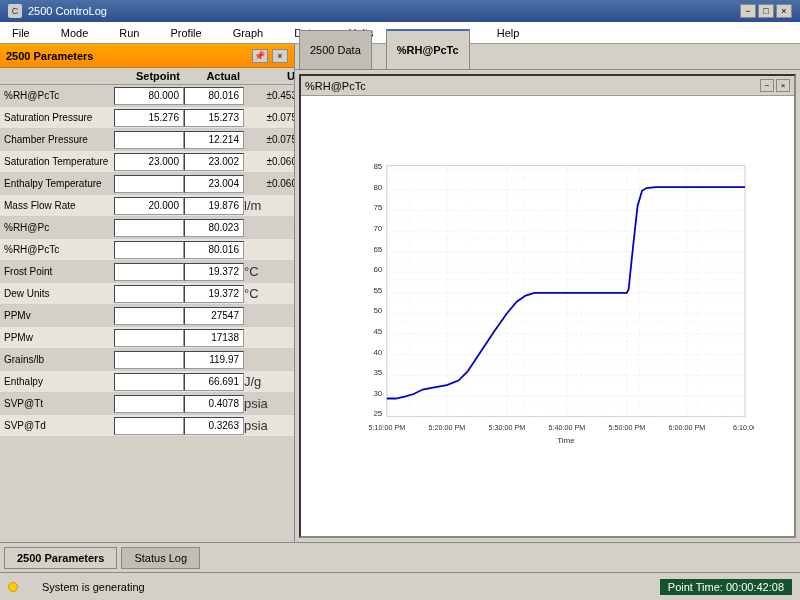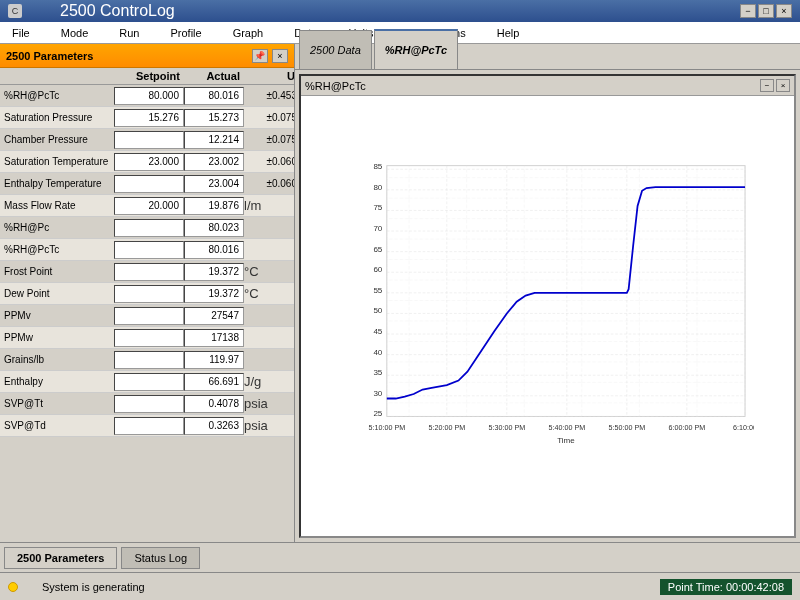--- a/index.html
+++ b/index.html
@@ -22,21 +22,21 @@
       padding: 0 8px;
       gap: 6px;
     }
     #title-bar .icon {
       width: 14px; height: 14px;
       background: #ccc;
       border-radius: 2px;
       display: flex; align-items: center; justify-content: center;
       font-size: 9px; color: #333;
     }
-    #title-bar .title-text { flex: 1; font-size: 16px; margin-left: 32px; }
+    #title-bar .title-text { flex: 1; font-size: 11px; }
     #title-bar .win-buttons { display: flex; gap: 2px; }
     #title-bar .win-btn {
       width: 16px; height: 14px;
       background: #d4d0c8;
       border: 1px solid #888;
       display: flex; align-items: center; justify-content: center;
       font-size: 9px; cursor: pointer; color: #000;
     }
 
     
@@ -149,23 +149,23 @@
       padding: 0 4px;
       border-bottom: 1px solid #888;
     }
     .tab {
       padding: 19px 10px;
       cursor: pointer;
       border: 1px solid #888;
       border-bottom: none;
       background: #c0bdb5;
       font-size: 11px;
-      margin-right: 2px;
+      margin-right: 14px;
       height: 22px;
-      display: flex; align-items: center; font-style: italic;
+      display: flex; align-items: center;
     }
     .tab.active {
       background: #d4d0c8;
       font-weight: bold;
       border-top: 2px solid #4a6fa5;
     }
 
     
     #chart-container {
       flex: 1;
@@ -347,21 +347,21 @@
             <div class="param-value">80.016</div>
             <span class="param-uncertainty"></span>
           </div>
           <div class="param-row">
             <span class="param-name">Frost Point</span>
             <div class="param-value"></div>
             <div class="param-value">19.372</div>
             <span class="param-unit">°C</span>
           </div>
           <div class="param-row">
-            <span class="param-name">Dew Point</span>
+            <span class="param-name">Dew Units</span>
             <div class="param-value"></div>
             <div class="param-value">19.372</div>
             <span class="param-unit">°C</span>
           </div>
           <div class="param-row">
             <span class="param-name">PPMv</span>
             <div class="param-value"></div>
             <div class="param-value">27547</div>
             <span class="param-uncertainty"></span>
           </div>

